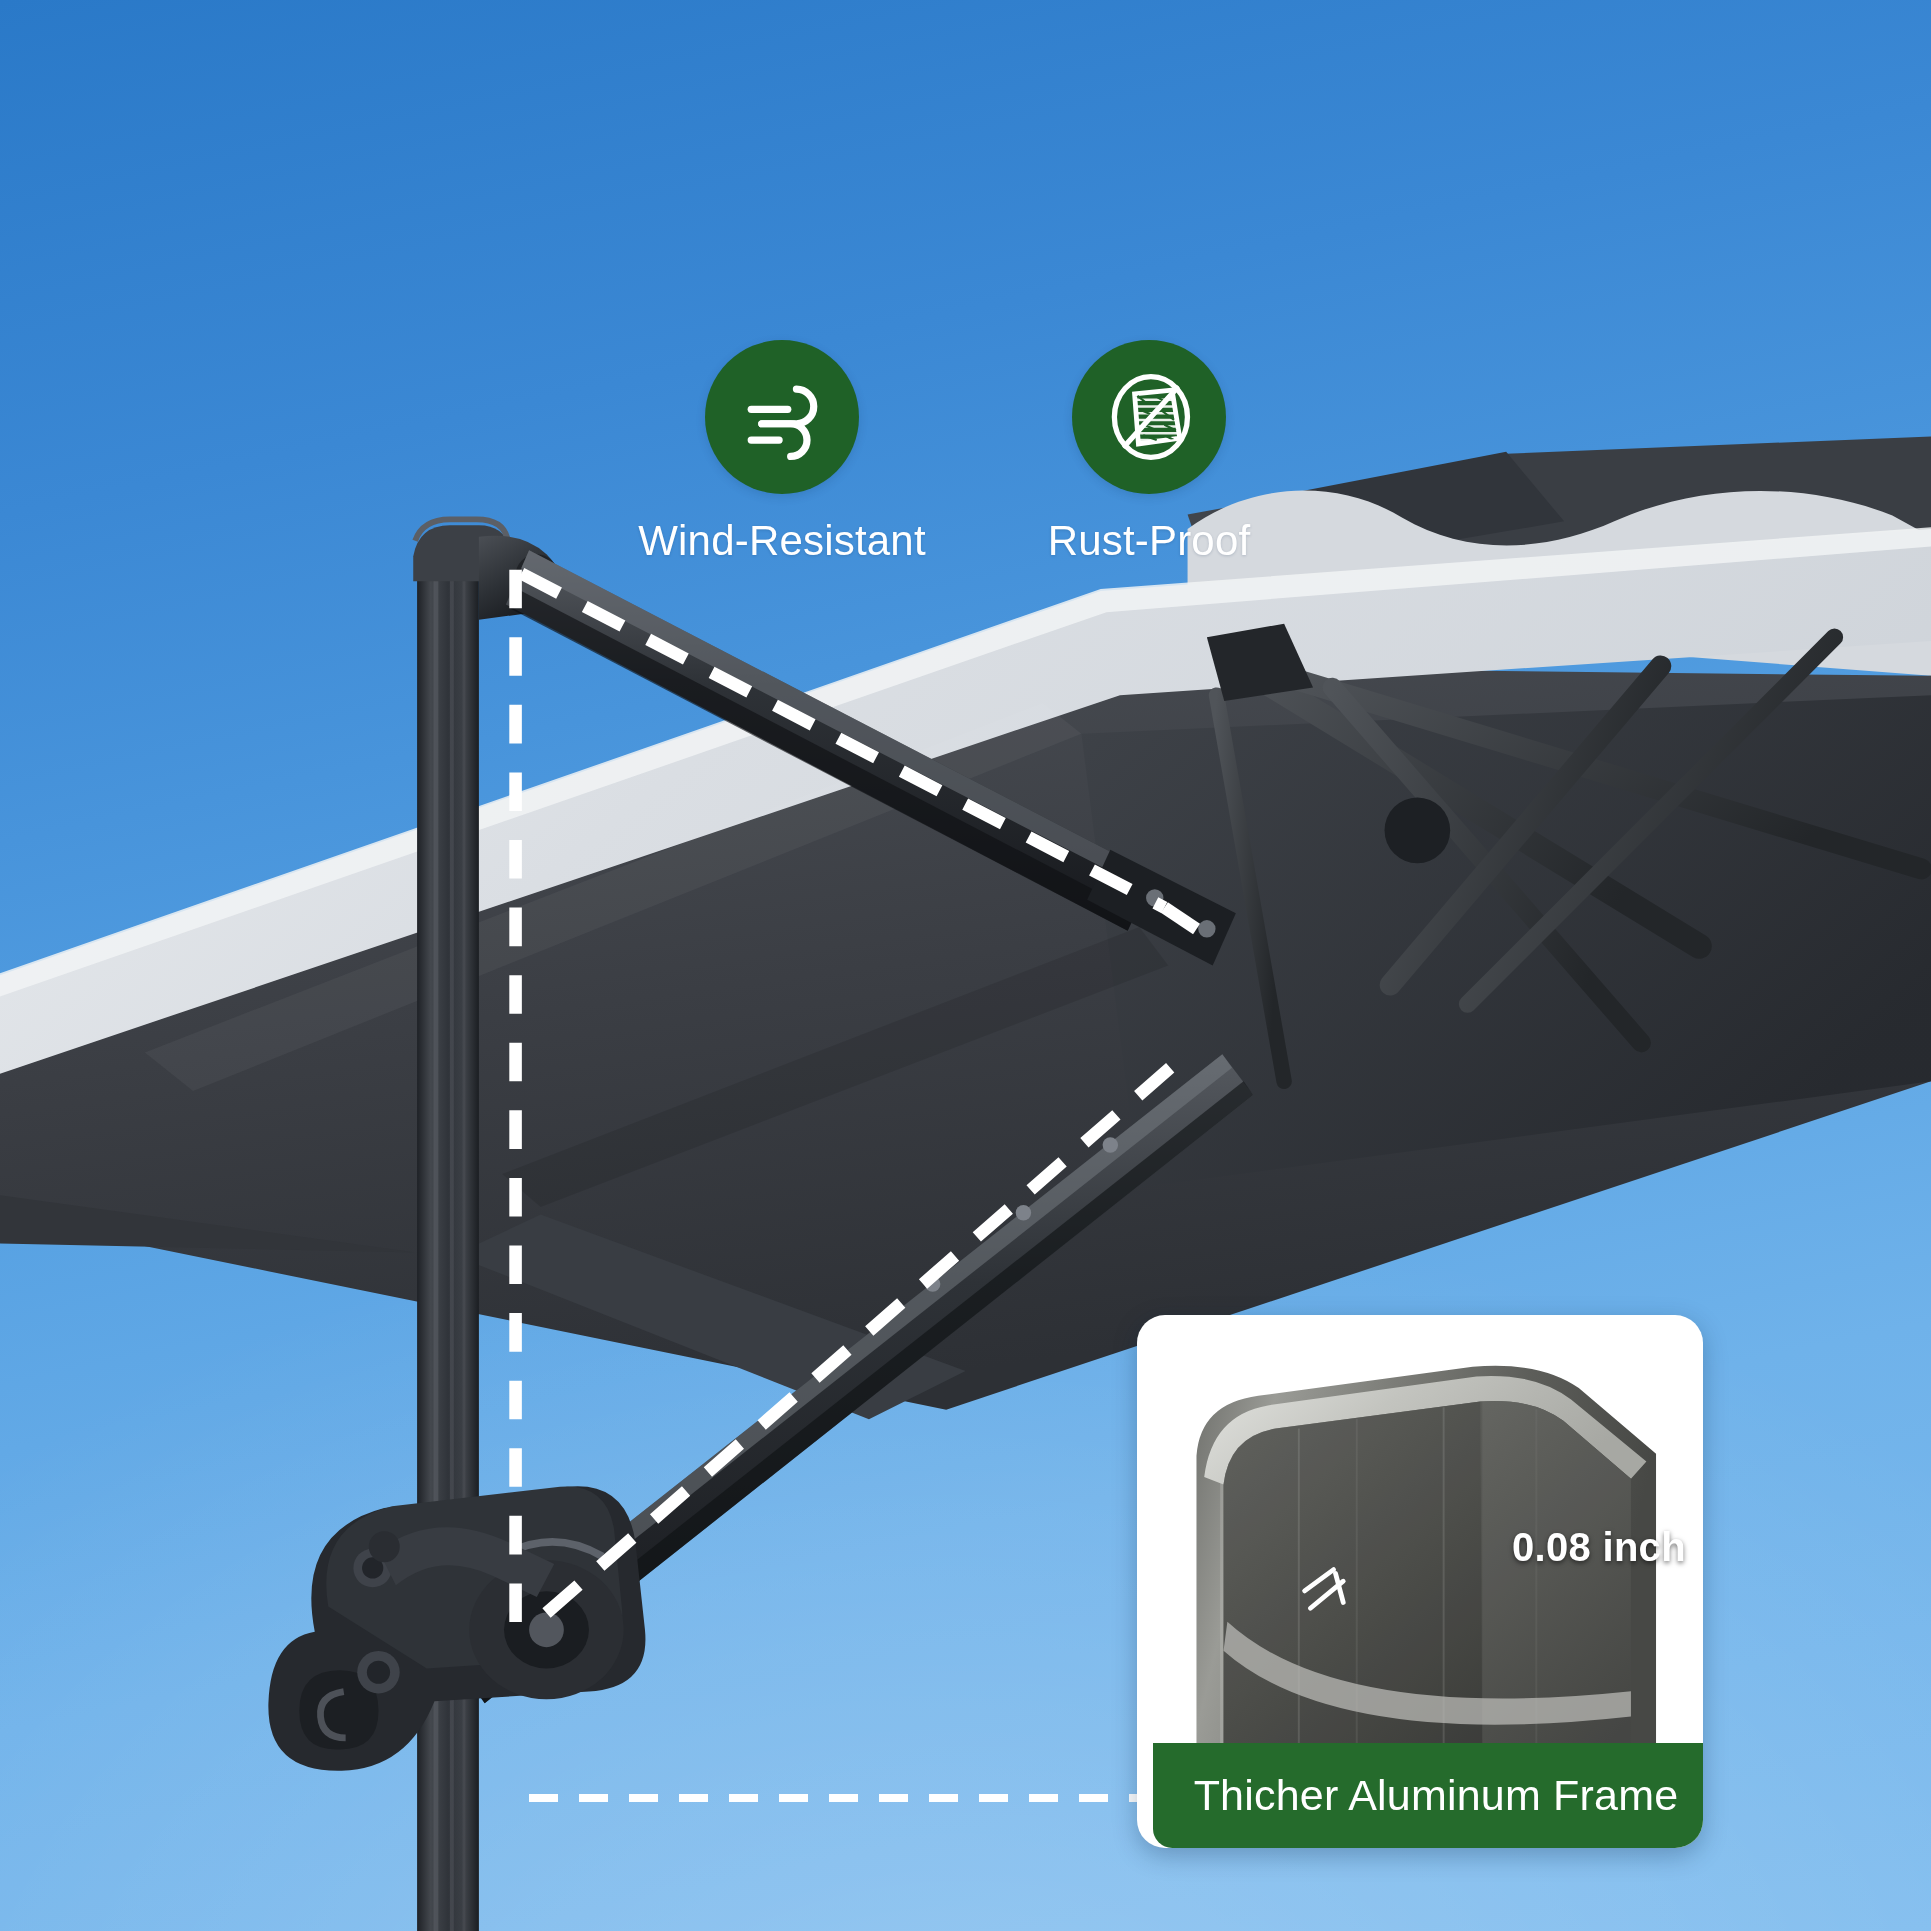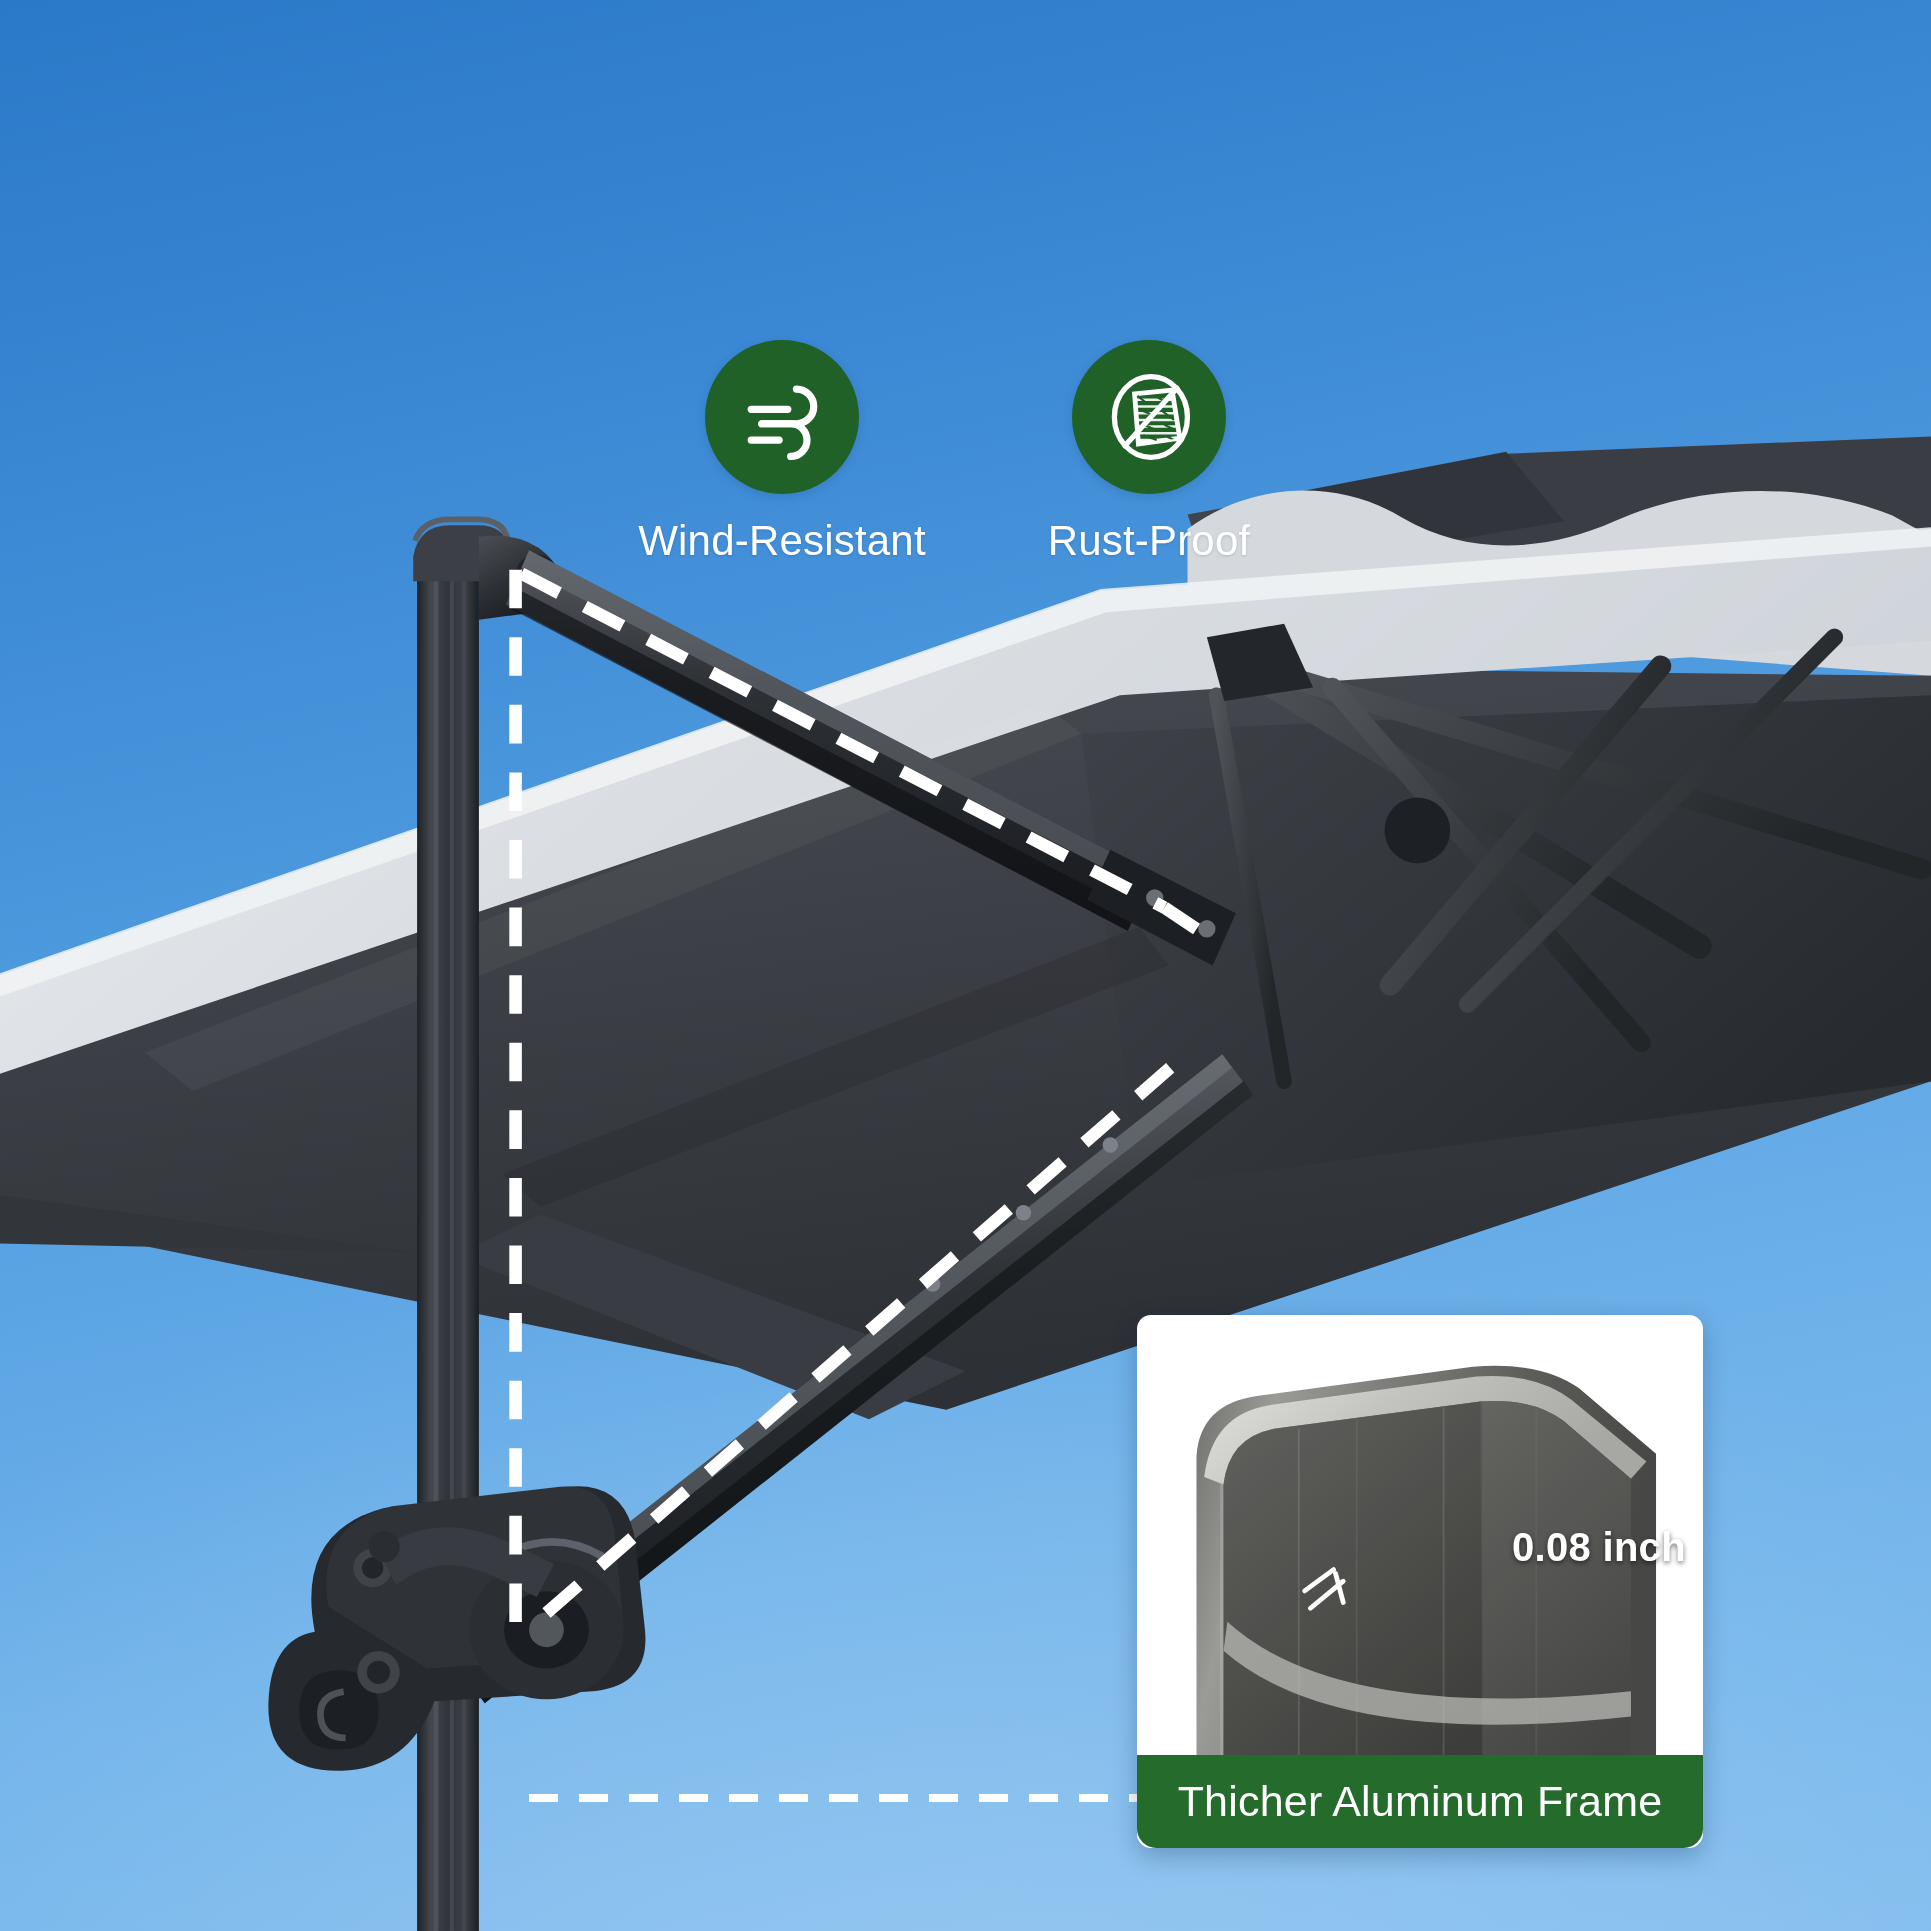--- a/index.html
+++ b/index.html
@@ -48,32 +48,32 @@
     letter-spacing:0.2px;white-space:nowrap;
     text-shadow:0 1px 2.9px rgba(10,40,80,.18);
   }
 
   
   .photo{position:absolute;inset:0;}
 
   
   .inset{
     position:absolute;left:1137px;top:1315px;width:566px;height:533px;
-    border-radius:14px;overflow:hidden;
+    border-radius:28px;overflow:hidden;
     background:#ffffff;
     box-shadow:0 7.7px 25px rgba(8,35,70,.28);
   }
   .inset-photo{position:absolute;left:17.4px;top:17.4px;width:531px;height:425px;overflow:hidden;background:#ffffff;}
   .inset-measure-label{
     position:absolute;left:375px;top:210px;color:#ffffff;font-size:40px;font-weight:700;
     letter-spacing:0.3px;white-space:nowrap;
     text-shadow:0 1.9px 4.8px rgba(0,0,0,.55);
   }
   .inset-bar{
-    position:absolute;left:0;bottom:0;width:566px;height:93px;background:#256b2c;
+    position:absolute;left:16px;bottom:0;width:566px;height:105px;background:#256b2c;
     display:flex;align-items:center;justify-content:center;
     border-bottom-left-radius:19.3px;border-bottom-right-radius:19.3px;
   }
   .inset-bar span{
     color:#ffffff;font-size:43px;font-weight:400;letter-spacing:0.2px;white-space:nowrap;
   }
 
   
   .callout-dash{
     position:absolute;left:529px;top:1794px;width:618px;height:7.7px;

